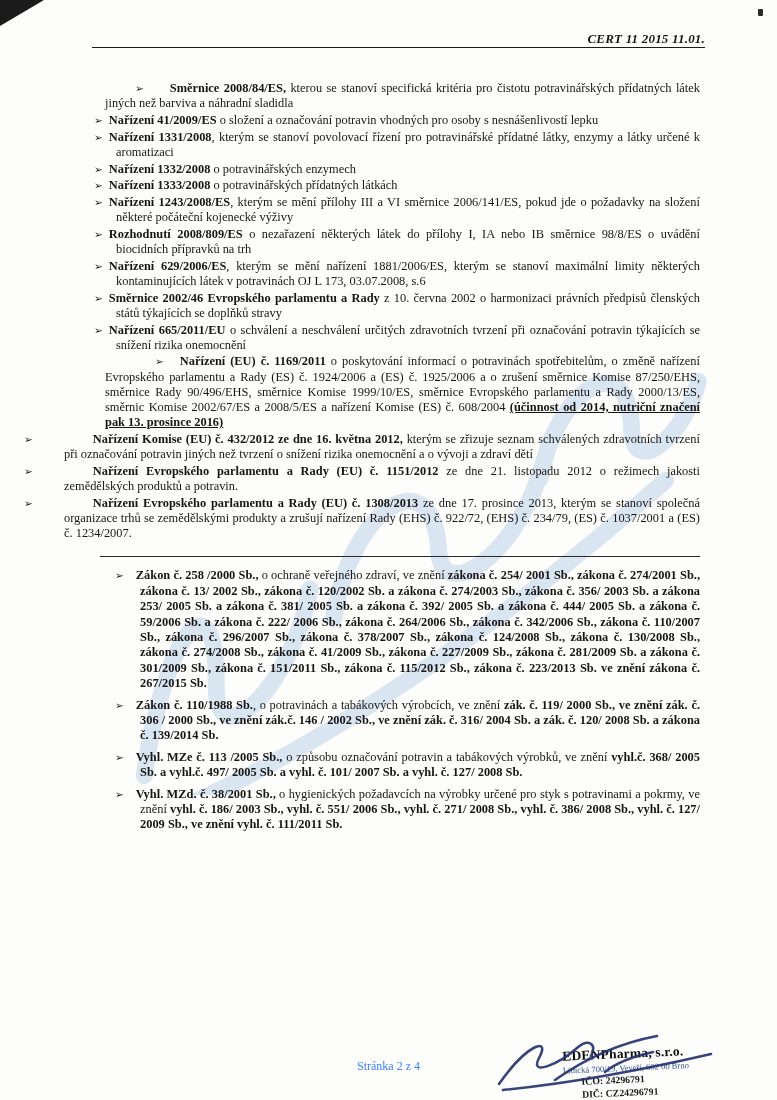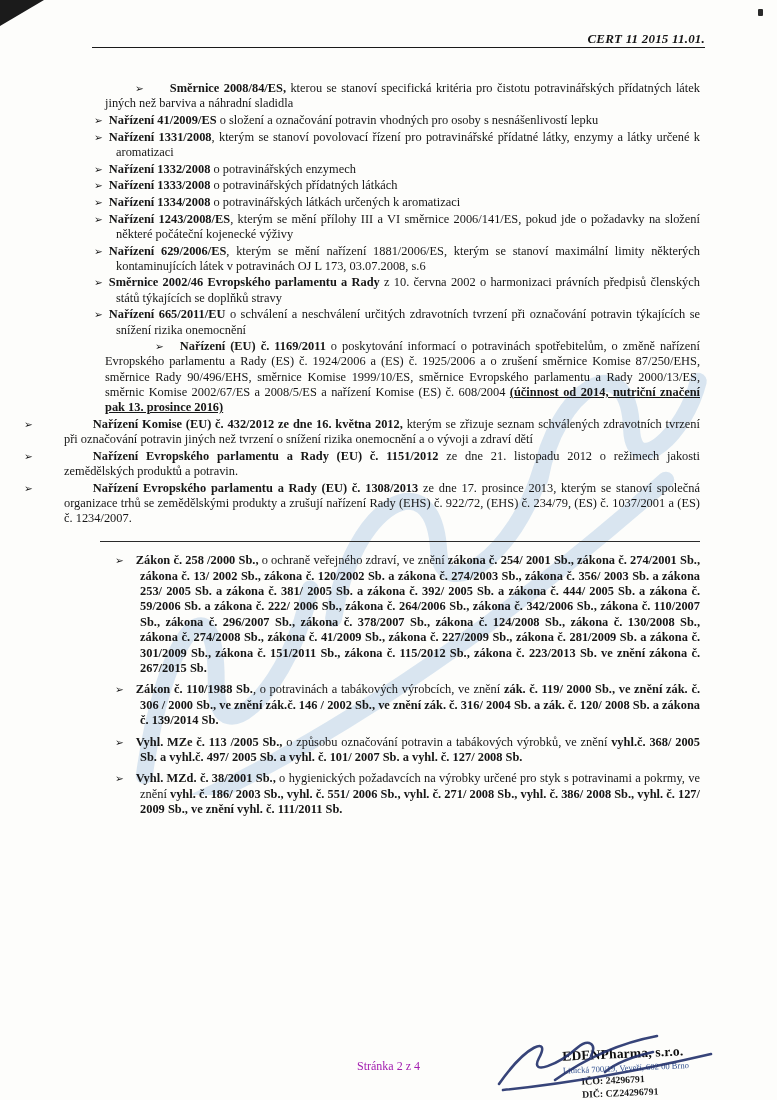--- a/index.html
+++ b/index.html
@@ -34,21 +34,21 @@
   .it-main .gap{width:6px;}
   .it-sub{padding-left:105px;text-indent:50px;}
   .it-sub .gap{width:16px;}
   .it-outer{padding-left:64px;text-indent:-40px;}
   .it-outer .gap{width:60px;}
   .it-law{padding-left:140px;text-indent:-25px;}
   .it-law .gap{width:12px;}
   .divider{border-top:1.6px solid #2a2a2a;margin:15px 0 11px 100px;}
   .footer{
     position:absolute;bottom:26px;left:0;width:100%;text-align:center;
-    font-size:12px;color:#a21caf;z-index:1;
+    font-size:12px;color:#3b82f6;z-index:1;
   }
   .stamp{
     position:absolute;right:2px;bottom:4px;width:212px;z-index:3;
     transform:rotate(-2.5deg);line-height:1.18;
   }
   .stamp .co{font-weight:700;font-size:13.5px;color:#0e0e0e;letter-spacing:.2px;}
   .stamp .addr{font-size:8.6px;color:#31508f;margin-top:1px;white-space:nowrap;}
   .stamp .reg{font-size:9.8px;color:#1b1b1b;font-weight:600;padding-left:18px;margin-top:1px;}
   .signature{position:absolute;right:52px;bottom:0;z-index:4;pointer-events:none;}
 </style>
@@ -73,22 +73,22 @@
     <span>CERT 11 2015 11.01.</span>
   </div>
 
   <div class="content">
     <div>
         <div class="item it-intro"><span class="bullet">➢</span><span class="gap"></span><span class="bold">Směrnice 2008/84/ES,</span><span> kterou se stanoví specifická kritéria pro čistotu potravinářských přídatných látek jiných než barviva a náhradní sladidla</span></div>
         <div class="item it-main"><span class="bullet">➢</span><span class="gap"></span><span class="bold">Nařízení 41/2009/ES</span><span> o složení a označování potravin vhodných pro osoby s nesnášenlivostí lepku</span></div>
         <div class="item it-main"><span class="bullet">➢</span><span class="gap"></span><span class="bold">Nařízení 1331/2008</span><span>, kterým se stanoví povolovací řízení pro potravinářské přídatné látky, enzymy a látky určené k aromatizaci</span></div>
         <div class="item it-main"><span class="bullet">➢</span><span class="gap"></span><span class="bold">Nařízení 1332/2008</span><span> o potravinářských enzymech</span></div>
         <div class="item it-main"><span class="bullet">➢</span><span class="gap"></span><span class="bold">Nařízení 1333/2008</span><span> o potravinářských přídatných látkách</span></div>
-        <div class="item it-main"><span class="bullet">➢</span><span class="gap"></span><span class="bold">Nařízení 1334/2008</span><span> o potravinářských látkách určených k aromatizaci</span></div>
         <div class="item it-main"><span class="bullet">➢</span><span class="gap"></span><span class="bold">Nařízení 1243/2008/ES</span><span>, kterým se mění přílohy III a VI směrnice 2006/141/ES, pokud jde o požadavky na složení některé počáteční kojenecké výživy</span></div>
+        <div class="item it-main"><span class="bullet">➢</span><span class="gap"></span><span class="bold">Rozhodnutí 2008/809/ES</span><span> o nezařazení některých látek do přílohy I, IA nebo IB směrnice 98/8/ES o uvádění biocidních přípravků na trh</span></div>
         <div class="item it-main"><span class="bullet">➢</span><span class="gap"></span><span class="bold">Nařízení 629/2006/ES</span><span>, kterým se mění nařízení 1881/2006/ES, kterým se stanoví maximální limity některých kontaminujících látek v potravinách OJ L 173, 03.07.2008, s.6</span></div>
         <div class="item it-main"><span class="bullet">➢</span><span class="gap"></span><span class="bold">Směrnice 2002/46 Evropského parlamentu a Rady</span><span> z 10. června 2002 o harmonizaci právních předpisů členských států týkajících se doplňků stravy</span></div>
         <div class="item it-main"><span class="bullet">➢</span><span class="gap"></span><span class="bold">Nařízení 665/2011/EU</span><span> o schválení a neschválení určitých zdravotních tvrzení při označování potravin týkajících se snížení rizika onemocnění</span></div>
         <div class="item it-sub"><span class="bullet">➢</span><span class="gap"></span><span class="bold">Nařízení (EU) č. 1169/2011</span><span> o poskytování informací o potravinách spotřebitelům, o změně nařízení Evropského parlamentu a Rady (ES) č. 1924/2006 a (ES) č. 1925/2006 a o zrušení směrnice Komise 87/250/EHS, směrnice Rady 90/496/EHS, směrnice Komise 1999/10/ES, směrnice Evropského parlamentu a Rady 2000/13/ES, směrnic Komise 2002/67/ES a 2008/5/ES a nařízení Komise (ES) č. 608/2004 </span><span class="bold ul">(účinnost od 2014, nutriční značení pak 13. prosince 2016)</span></div>
         <div class="item it-outer"><span class="bullet">➢</span><span class="gap"></span><span class="bold">Nařízení Komise (EU) č. 432/2012  ze dne 16. května 2012,</span><span> kterým se zřizuje seznam schválených zdravotních tvrzení při označování potravin jiných než tvrzení o snížení rizika onemocnění a o vývoji a zdraví dětí</span></div>
         <div class="item it-outer"><span class="bullet">➢</span><span class="gap"></span><span class="bold">Nařízení Evropského parlamentu a Rady (EU) č. 1151/2012</span><span> ze dne 21. listopadu 2012 o režimech jakosti zemědělských produktů a potravin.</span></div>
         <div class="item it-outer"><span class="bullet">➢</span><span class="gap"></span><span class="bold">Nařízení Evropského parlamentu a Rady (EU) č. 1308/2013</span><span> ze dne 17. prosince 2013, kterým se stanoví společná organizace trhů se zemědělskými produkty a zrušují nařízení Rady (EHS) č. 922/72, (EHS) č. 234/79, (ES) č. 1037/2001 a (ES) č. 1234/2007.</span></div>
       </div>
     <div class="divider"></div>
     <div class="sec2">

